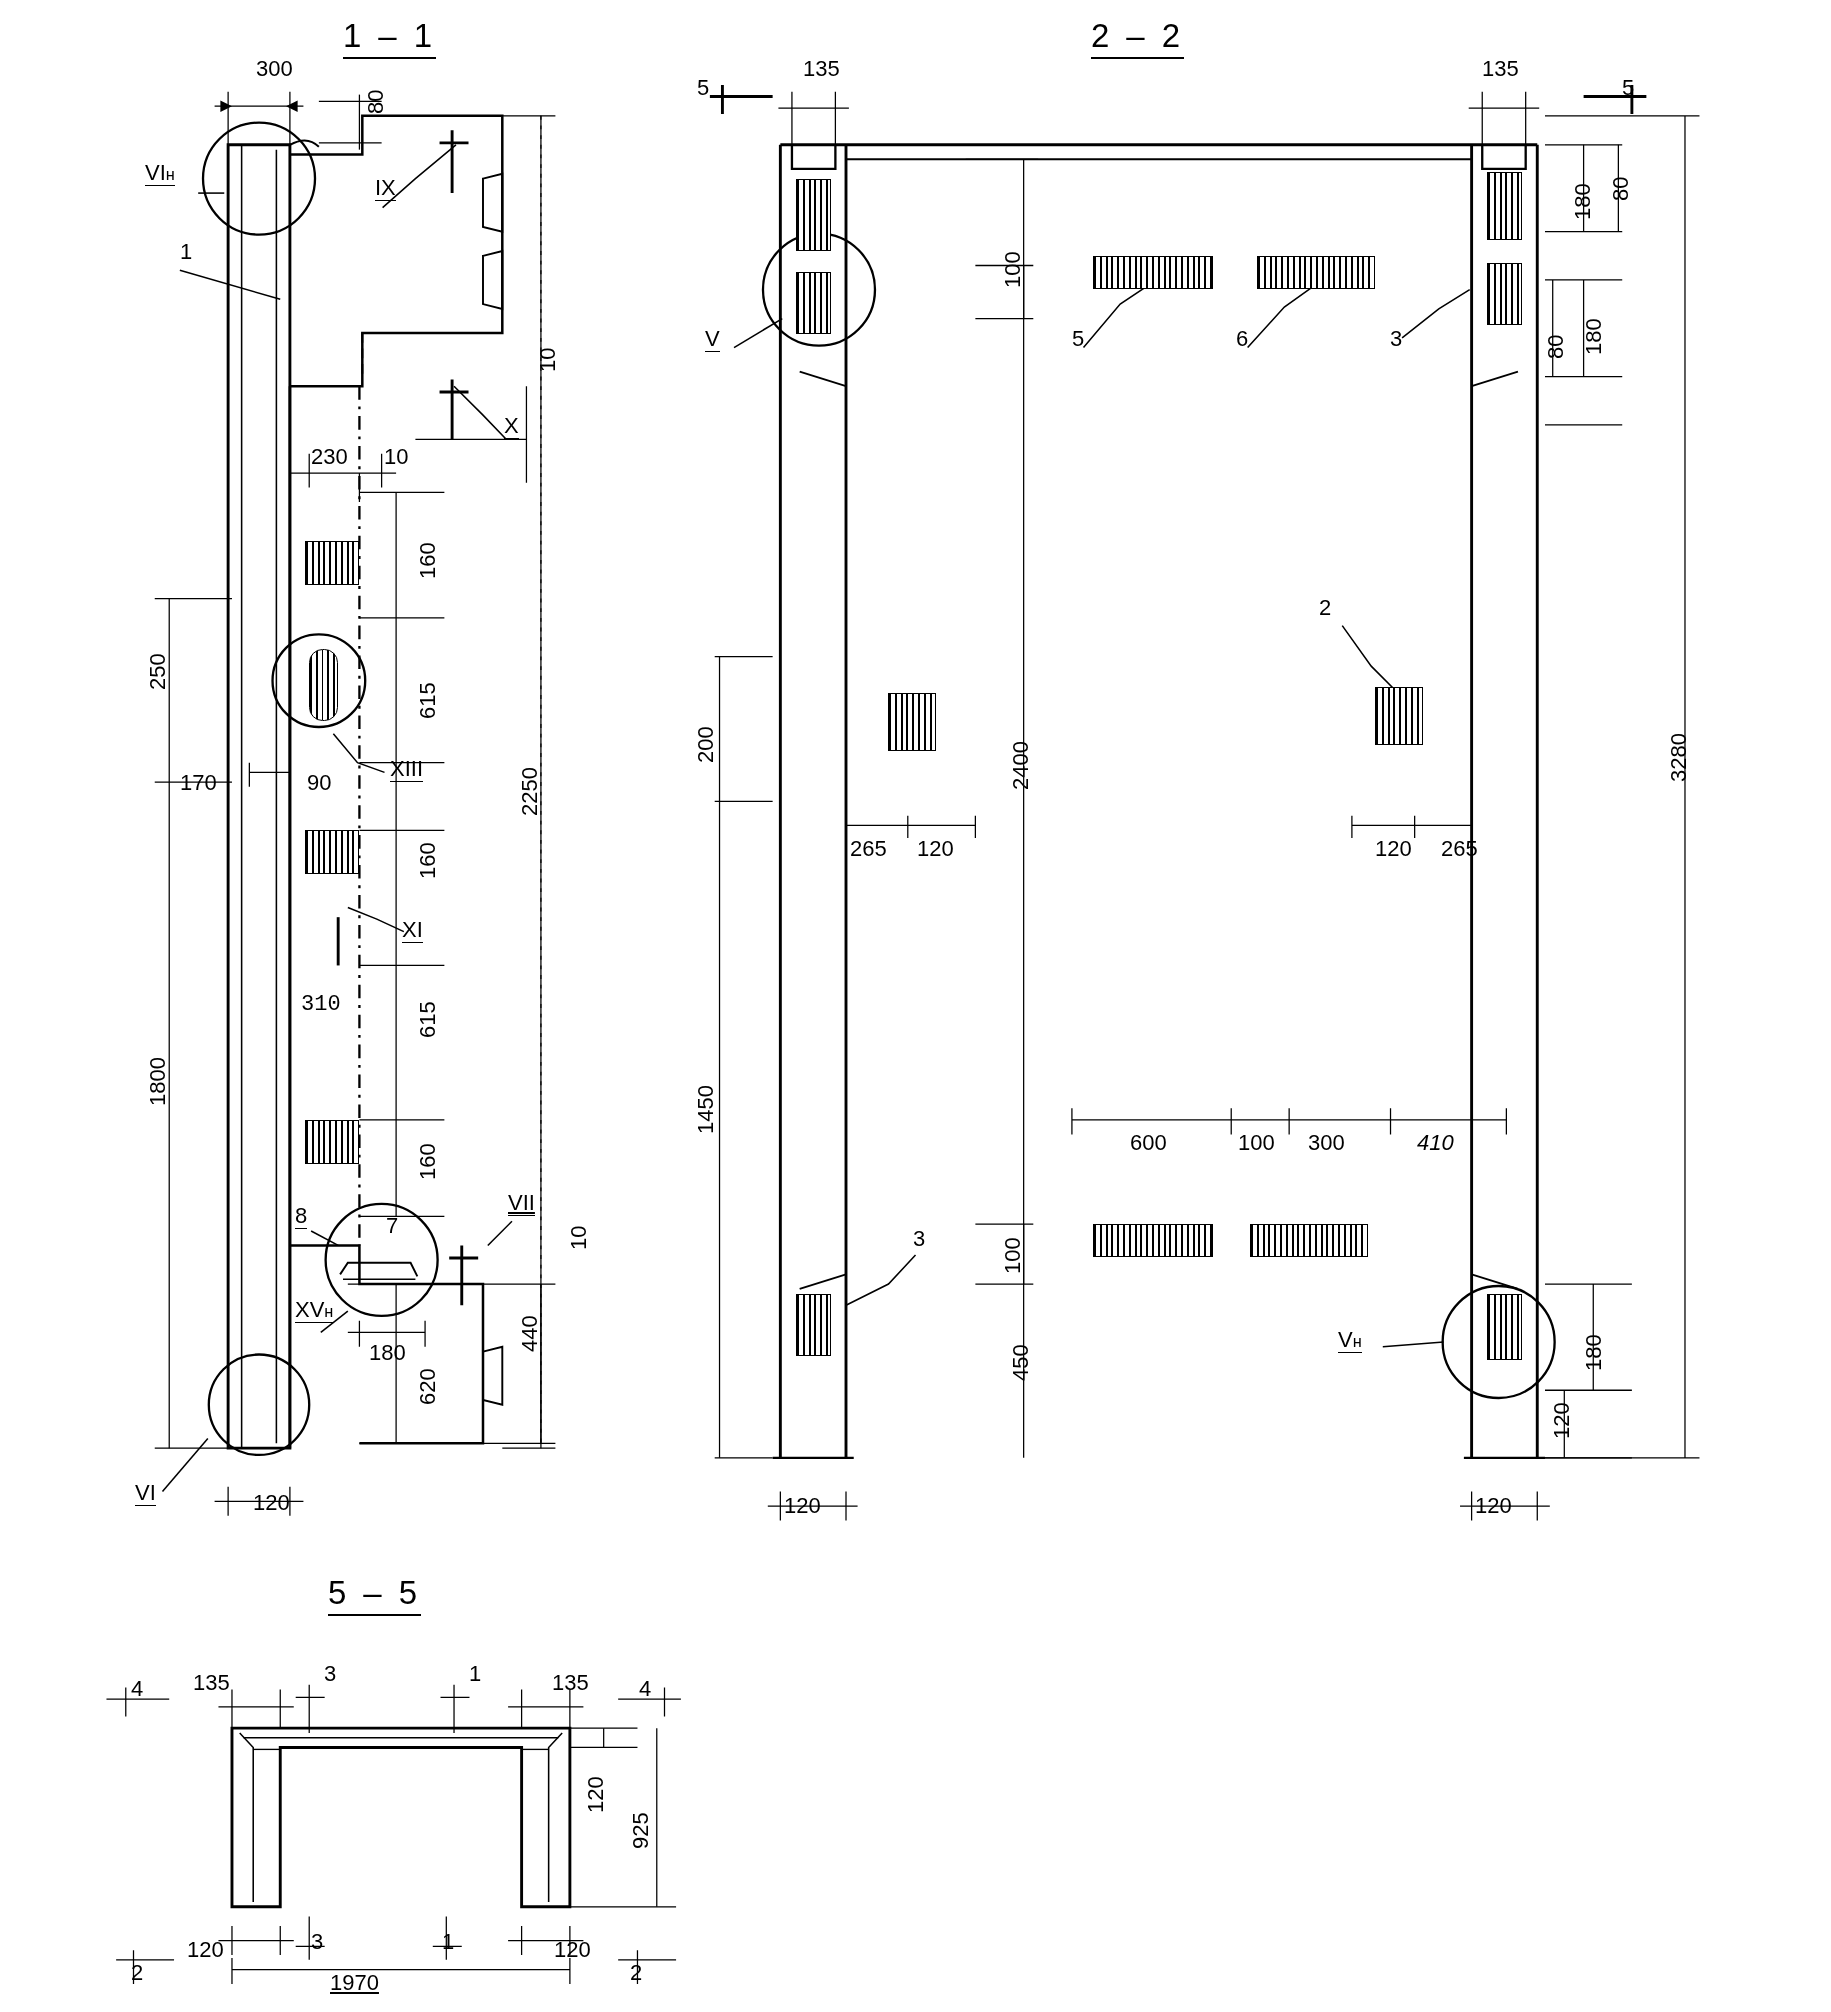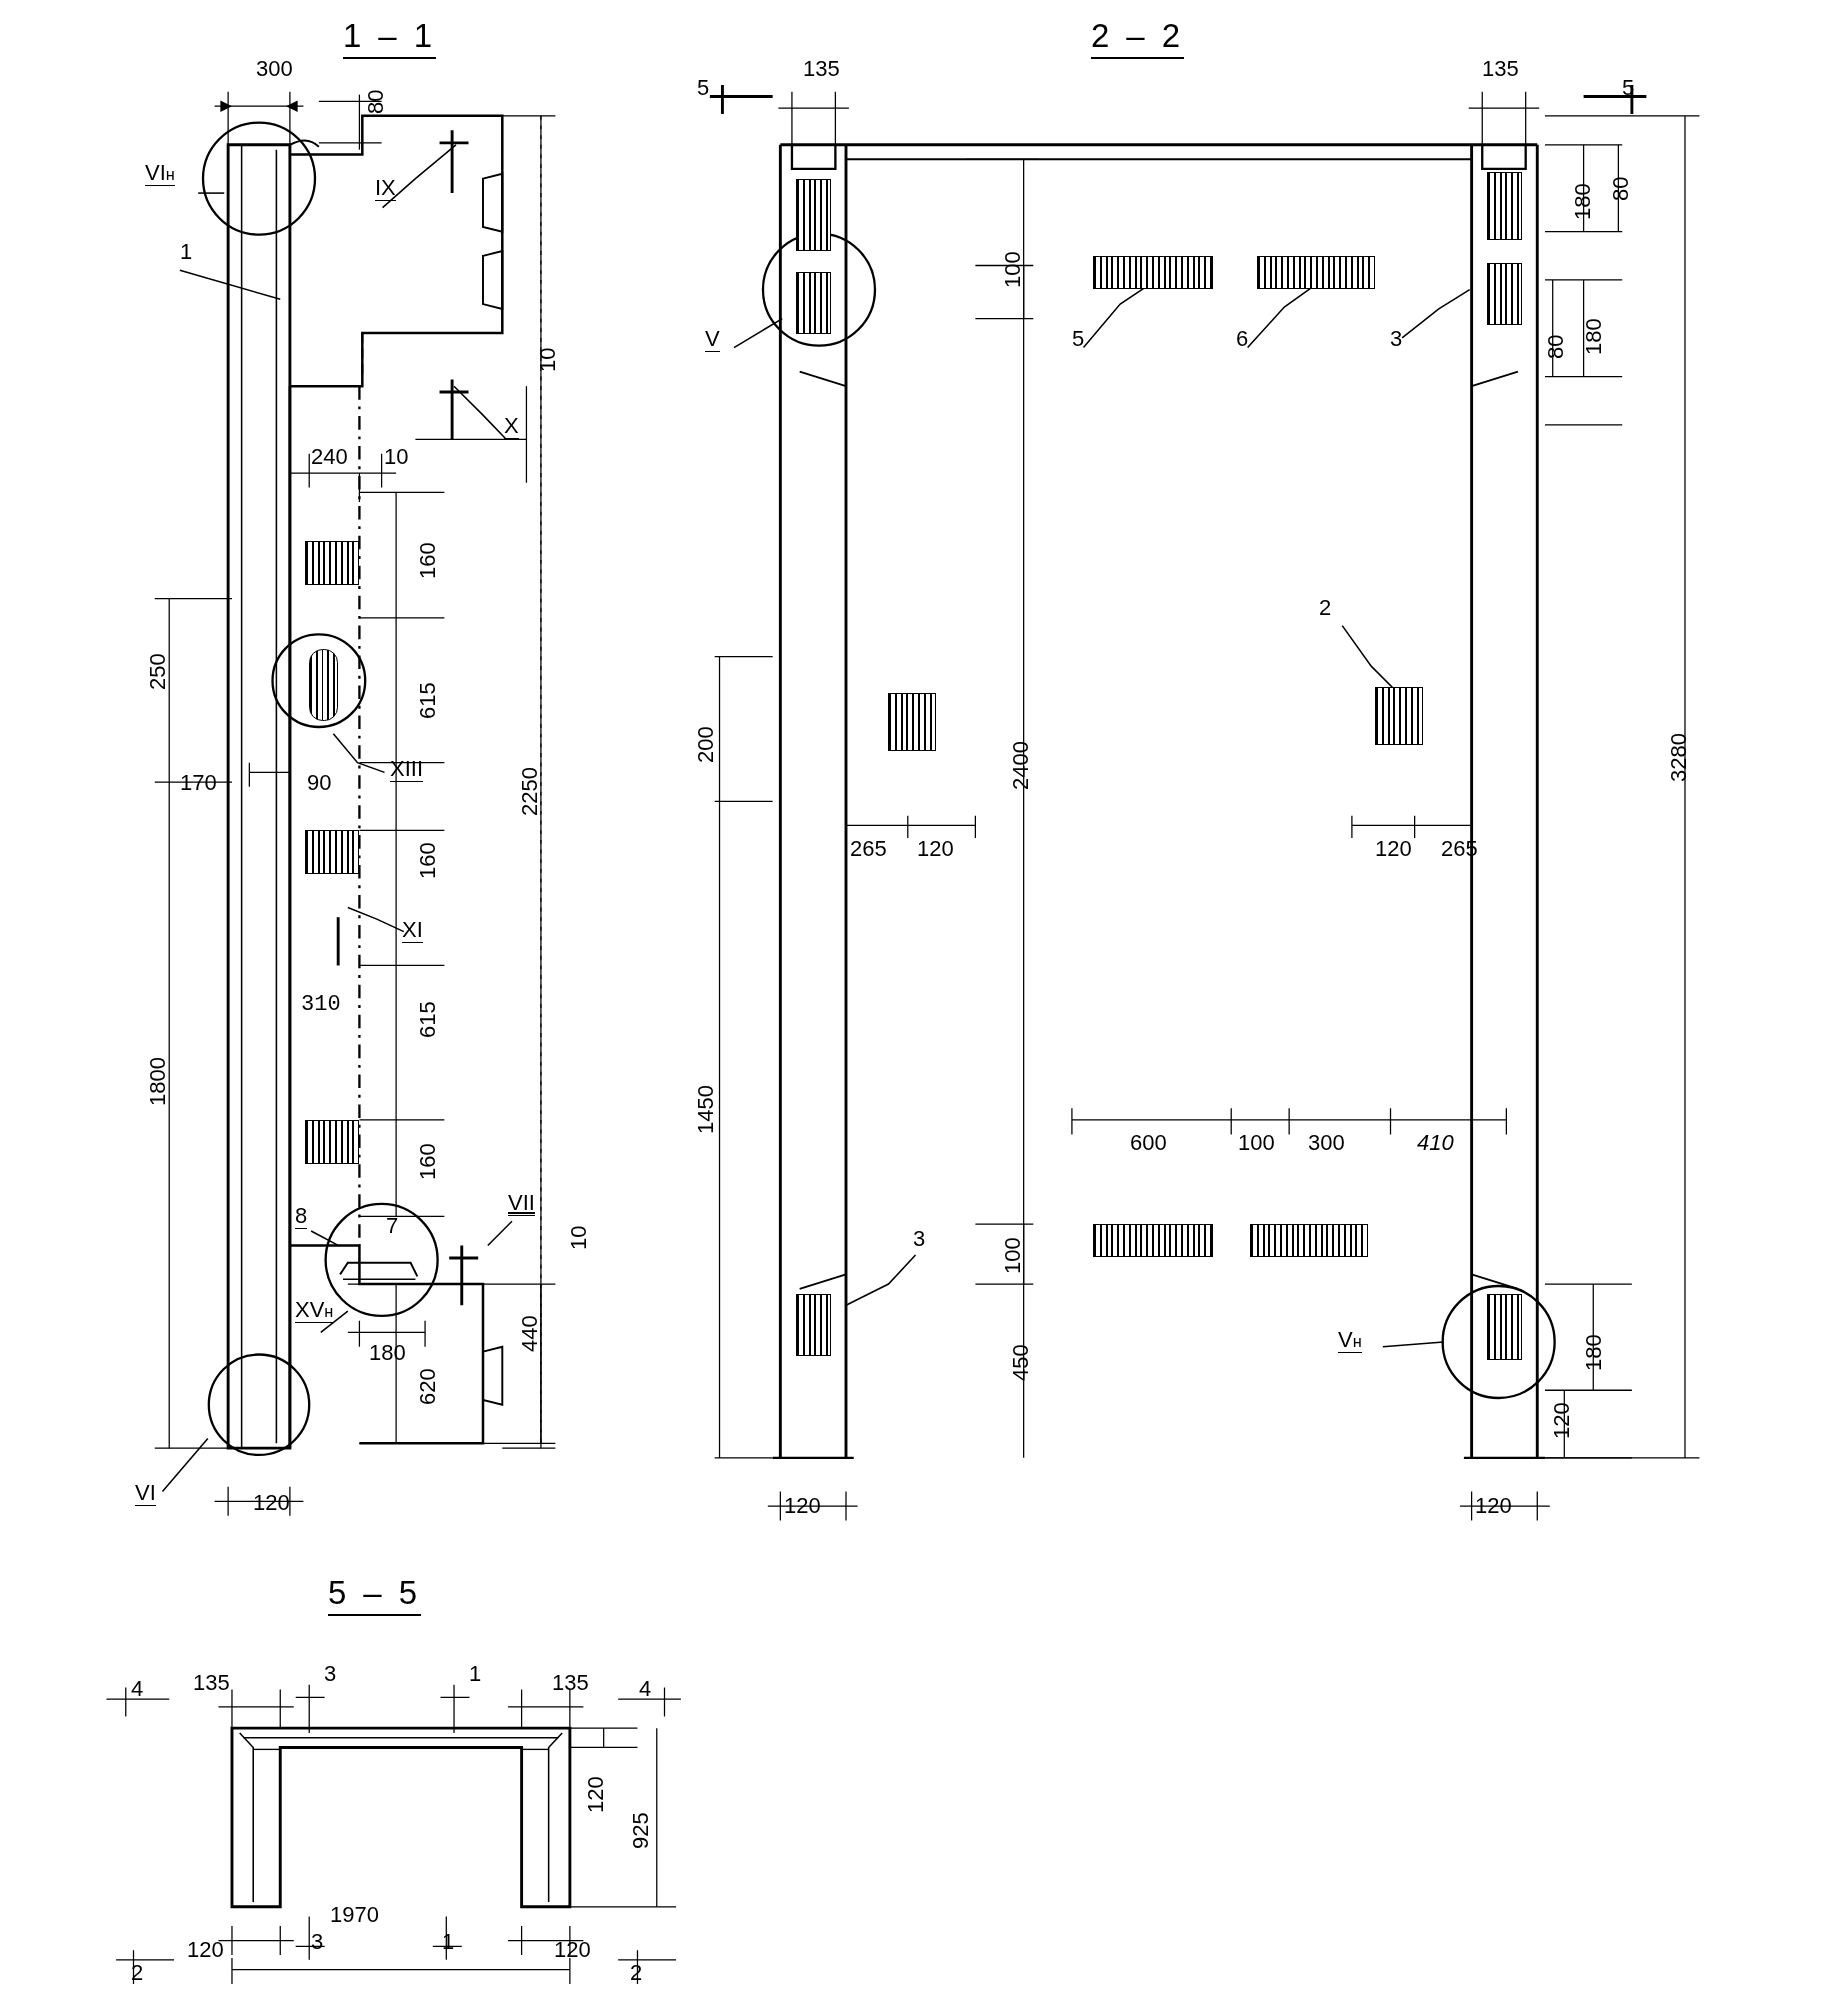--- a/index.html
+++ b/index.html
@@ -202,21 +202,21 @@
   <div class="ttl" style="left:1091px;top:17.4px;">
     <u>2 – 2</u>
   </div>
   <div class="ttl" style="left:328px;top:1574px;text-align:right;">
     <u>5 – 5</u>
   </div>
 
   <div class="lbl" style="left:256px;top:58px;">300</div>
   <div class="lbl rot" style="left:365px;top:114px;transform:rotate(-90deg);">80</div>
   <div class="lbl rot" style="left:537px;top:372px;transform:rotate(-90deg);">10</div>
-  <div class="lbl" style="left:311px;top:446px;">240</div>
+  <div class="lbl" style="left:311px;top:446px;">230</div>
   <div class="lbl" style="left:384px;top:446px;">10</div>
   <div class="lbl rot" style="left:417px;top:579px;transform:rotate(-90deg);">160</div>
   <div class="lbl rot" style="left:417px;top:719px;transform:rotate(-90deg);">615</div>
   <div class="lbl" style="left:307px;top:772px;">90</div>
   <div class="lbl" style="left:180px;top:772px;">170</div>
   <div class="lbl rot" style="left:147px;top:690px;transform:rotate(-90deg);">250</div>
   <div class="lbl rot" style="left:417px;top:879px;transform:rotate(-90deg);">160</div>
   <div class="lbl" style="left:301px;top:994px;font-family:Liberation Mono, monospace;">310</div>
   <div class="lbl rot" style="left:417px;top:1038px;transform:rotate(-90deg);">615</div>
   <div class="lbl rot" style="left:519px;top:816px;transform:rotate(-90deg);">2250</div>
@@ -281,21 +281,21 @@
   <div class="lbl und" style="left:1338px;top:1329px;">
     <span>V</span><span style="font-size:16.4px;">н</span>
   </div>
 
   <div class="lbl" style="left:193px;top:1672px;">135</div>
   <div class="lbl" style="left:552px;top:1672px;">135</div>
   <div class="lbl rot" style="left:585px;top:1813px;transform:rotate(-90deg);">120</div>
   <div class="lbl rot" style="left:630px;top:1849px;transform:rotate(-90deg);">925</div>
   <div class="lbl" style="left:187px;top:1939px;">120</div>
   <div class="lbl" style="left:554px;top:1939px;">120</div>
-  <div class="lbl" style="left:330px;top:1904px;">1970</div>
+  <div class="lbl" style="left:330px;top:1972px;text-decoration:underline;">1970</div>
 
   <div class="lbl" style="left:131px;top:1678px;">4</div>
   <div class="lbl" style="left:324px;top:1663px;">3</div>
   <div class="lbl" style="left:469px;top:1663px;">1</div>
   <div class="lbl" style="left:639px;top:1678px;">4</div>
   <div class="lbl" style="left:311px;top:1931px;">3</div>
   <div class="lbl" style="left:442px;top:1931px;">1</div>
   <div class="lbl" style="left:131px;top:1962px;">2</div>
   <div class="lbl" style="left:630px;top:1962px;">2</div>
 

